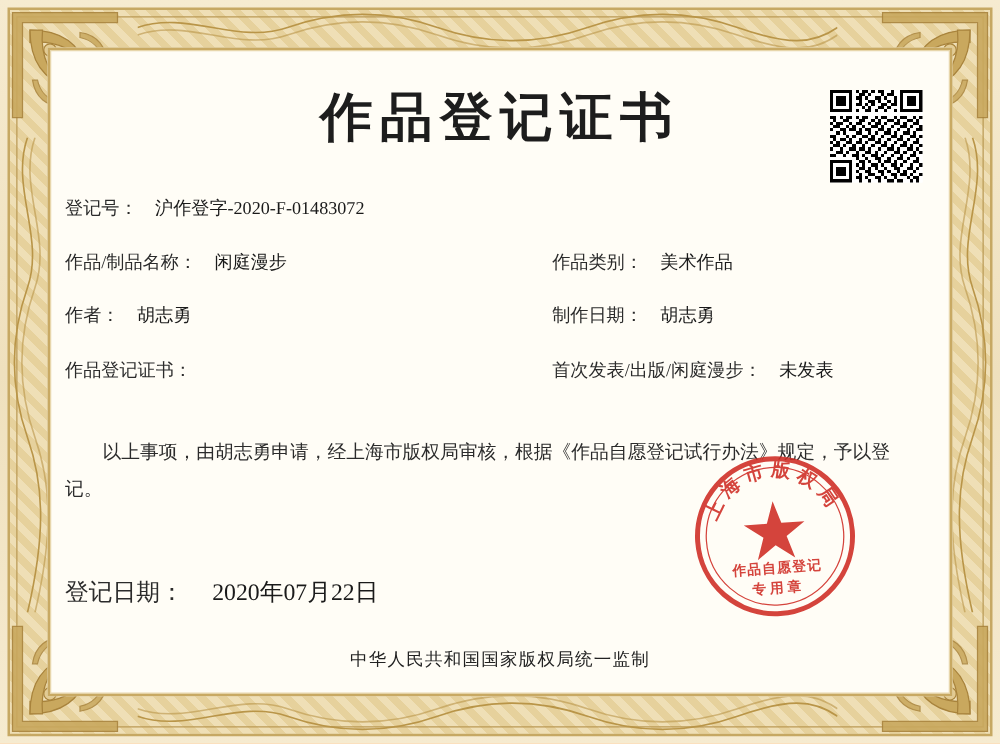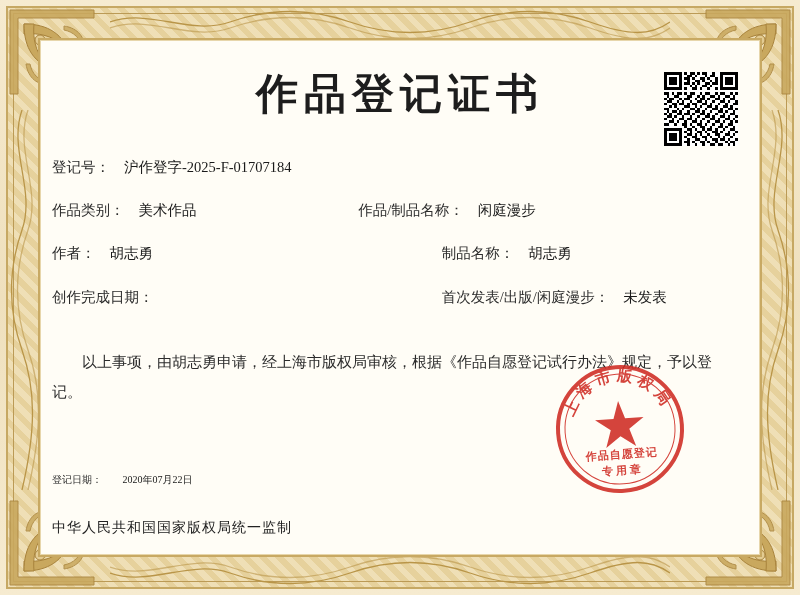--- a/index.html
+++ b/index.html
@@ -127,29 +127,30 @@
     line-height: 2;
     text-indent: 2em;
     padding-right: 10px;
     color: #2b2b2b;
   }
 
   .reg-date {
     position: absolute;
     left: 0;
     bottom: 64px;
-    font-size: 10px;
+    font-size: 19px;
   }
   .reg-date .value { margin-left: 18px; }
 
   .footer {
     position: absolute;
     left: 0;
     right: 0;
     bottom: 14px;
+    text-align: center;
     font-size: 14px;
     letter-spacing: 1px;
     color: #222;
   }
 
   
   .seal {
     position: absolute;
     right: 62px;
     bottom: 56px;
@@ -482,49 +483,49 @@
           <rect x="25" y="28" width="1" height="1"></rect>
           <rect x="27" y="28" width="1" height="1"></rect>
       </g>
     </svg>
 
     <div class="fields">
 
       <div class="row">
         <div class="col left">
           <span class="label">登记号：</span>
-          <span class="value">沪作登字-2025-F-01707184</span>
+          <span class="value">沪作登字-2020-F-01483072</span>
         </div>
       </div>
 
       <div class="row">
+        <div class="col left">
+          <span class="label">作品/制品名称：</span>
+          <span class="value">闲庭漫步</span>
+        </div>
         <div class="col right">
           <span class="label">作品类别：</span>
           <span class="value">美术作品</span>
-        </div>
-        <div class="col left">
-          <span class="label">作品/制品名称：</span>
-          <span class="value">闲庭漫步</span>
         </div>
       </div>
 
       <div class="row">
         <div class="col left">
           <span class="label">作者：</span>
           <span class="value">胡志勇</span>
         </div>
         <div class="col right">
-          <span class="label">制品名称：</span>
+          <span class="label">制作日期：</span>
           <span class="value">胡志勇</span>
         </div>
       </div>
 
       <div class="row">
         <div class="col left">
-          <span class="label">创作完成日期：</span>
+          <span class="label">作品登记证书：</span>
         </div>
         <div class="col right">
           <span class="label">首次发表/出版/闲庭漫步：</span>
           <span class="value">未发表</span>
         </div>
       </div>
 
     </div>
 
     <div class="statement">以上事项，由胡志勇申请，经上海市版权局审核，根据《作品自愿登记试行办法》规定，予以登记。</div>

